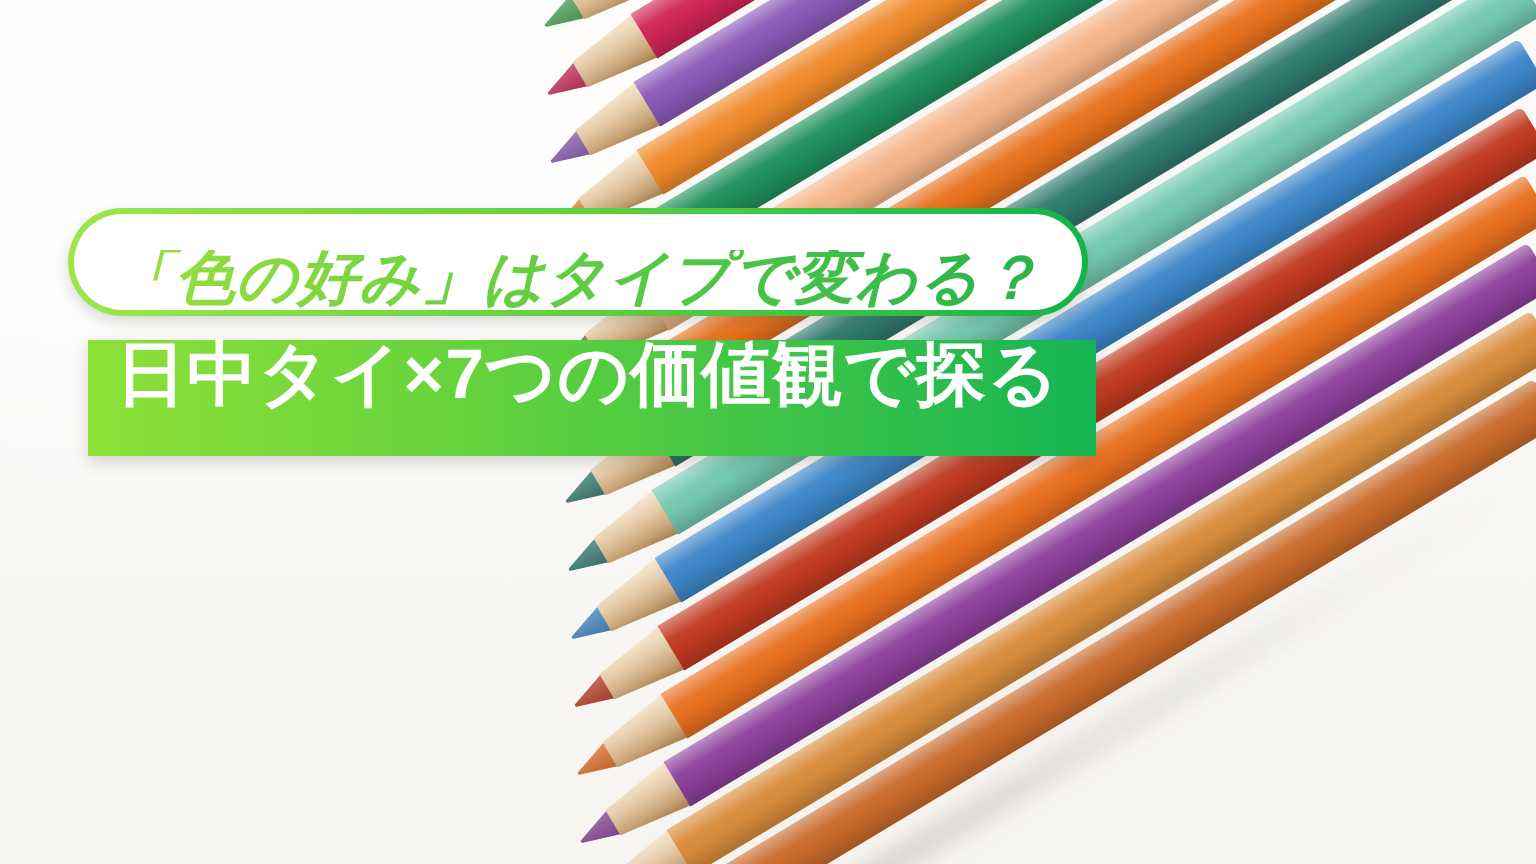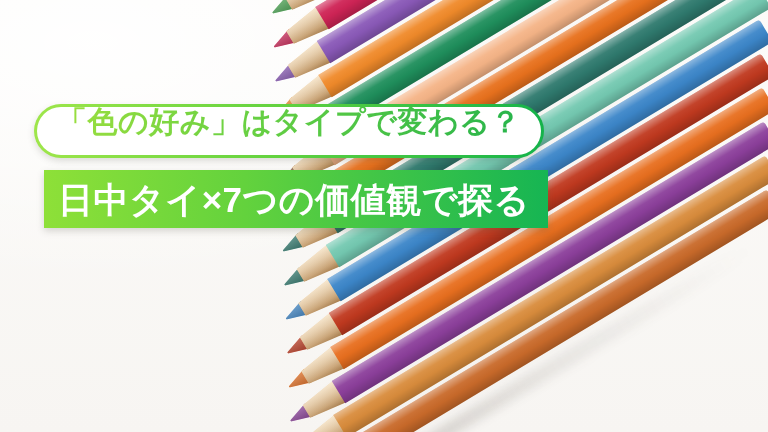--- a/index.html
+++ b/index.html
@@ -66,41 +66,42 @@
     filter:blur(5px);transform-origin:0 50%;border-radius:50%;
   }
 
   
   .headline{position:absolute;left:0;top:0;width:768px;height:432px;}
 
   .pill{
     position:absolute;left:34px;top:104px;
     height:54px;box-sizing:border-box;
     padding:0 20px 0 20px;
-    display:flex;align-items:flex-start;
+    display:flex;align-items:flex-end;
     background:#ffffff;
     border:3px solid transparent;
     border-radius:27px;
     background-image:linear-gradient(#fff,#fff),
                      linear-gradient(90deg,#9ee64a 0%,#62d23f 48%,#14b34a 100%);
     background-origin:border-box;
     background-clip:padding-box,border-box;
     box-shadow:0 3px 7px rgba(90,90,80,.20);
+    font-style:italic;
   }
   .pill .t{
     font-size:30px;font-weight:bold;letter-spacing:.5px;line-height:1;
     white-space:nowrap;
     background:linear-gradient(90deg,#9cdf3f 0%,#6ad142 40%,#27b44b 100%);
     -webkit-background-clip:text;background-clip:text;color:transparent;
   }
 
   .bar{
     position:absolute;left:44px;
     box-sizing:border-box;
-    display:flex;align-items:center;
+    display:flex;align-items:flex-start;
     padding:0 14px;
     color:#fff;font-weight:bold;line-height:1;
     white-space:nowrap;
     box-shadow:0 3px 7px rgba(80,80,70,.22);
     background:linear-gradient(90deg,#8ee038 0%,#63d23d 40%,#16b553 100%);
   }
   .bar-2{top:170px;height:58px;font-size:35px;letter-spacing:.5px;padding-right:18px;}
   .bar-3{top:235px;height:53px;font-size:33px;letter-spacing:1px;}
 </style>
 </head>

